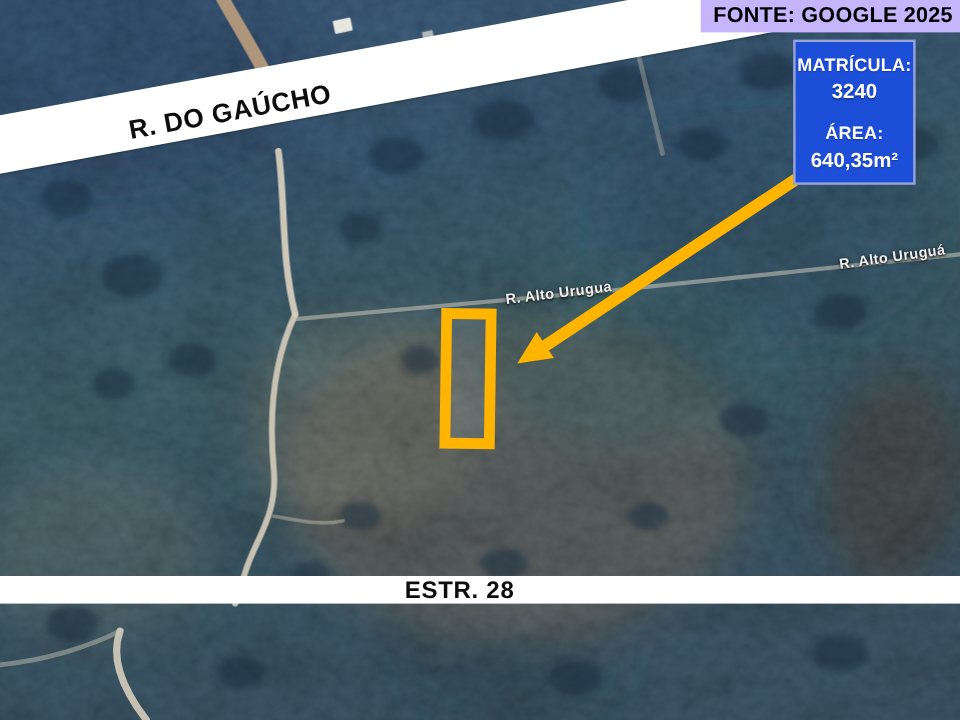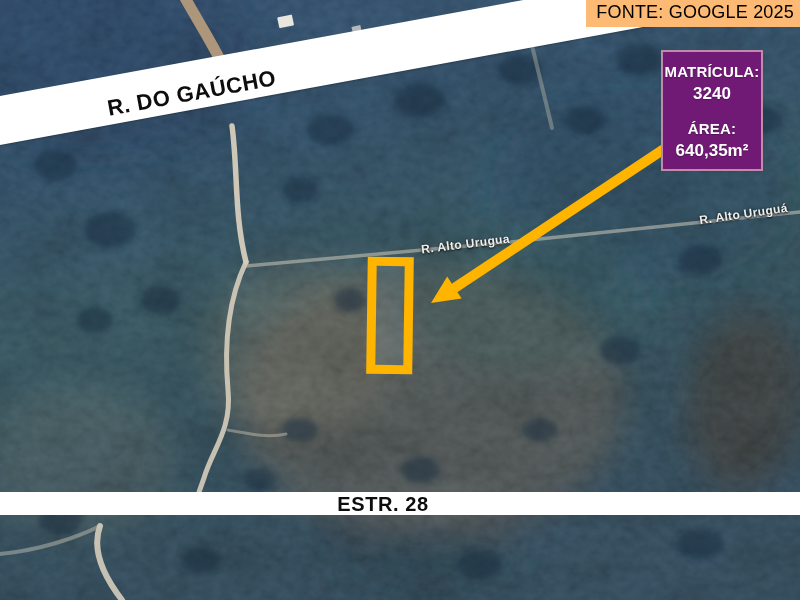--- a/index.html
+++ b/index.html
@@ -16,37 +16,37 @@
     position:absolute;left:-30px;top:102px;width:880px;height:48px;
     background:#ffffff;transform:rotate(-10.4deg);transform-origin:0 50%;
     z-index:5;box-shadow:0 1px 2px rgba(0,0,0,.25);
   }
   .band-top .band-label{
     position:absolute;left:124px;top:19px;width:200px;text-align:center;
     font-size:22px;font-weight:bold;color:#0d0d0d;letter-spacing:.5px;white-space:nowrap;
   }
   
   .band-bottom{
-    position:absolute;left:0;top:492px;width:800px;height:23px;background:#ffffff;
+    position:absolute;left:0;top:480px;width:800px;height:23px;background:#ffffff;
     z-index:5;display:flex;align-items:center;justify-content:center;
   }
   .band-bottom .band-label{
     font-size:20px;font-weight:bold;color:#0d0d0d;letter-spacing:.6px;
     transform:translateX(-17px);line-height:1;
   }
   
   .source-credit{
-    position:absolute;top:0;right:0;background:#fdba74;color:#000;
-    font-size:18px;font-weight:normal;letter-spacing:.2px;
+    position:absolute;top:0;right:0;background:#c4b5fd;color:#000;
+    font-size:18px;font-weight:bold;letter-spacing:.2px;
     padding:2px 6px 4px 10px;z-index:7;white-space:nowrap;
   }
   
   .info-box{
-    position:absolute;left:661px;top:50px;width:102px;height:121px;
-    background:#701a75;border:2px solid rgba(255,235,210,.55);box-sizing:border-box;
+    position:absolute;left:661px;top:33px;width:102px;height:121px;
+    background:#1d4ed8;border:2px solid rgba(255,235,210,.55);box-sizing:border-box;
     z-index:6;color:#fff;text-align:center;
     text-shadow:0 1px 1px rgba(0,0,0,.25);
     display:flex;flex-direction:column;align-items:center;
     padding-top:9px;
   }
   .info-box .lbl{font-size:15px;font-weight:bold;line-height:21px;letter-spacing:.2px;}
   .info-box .val{font-size:17px;font-weight:bold;line-height:23px;}
   .info-box .spacer{height:13px;}
   
   .property-rect{

